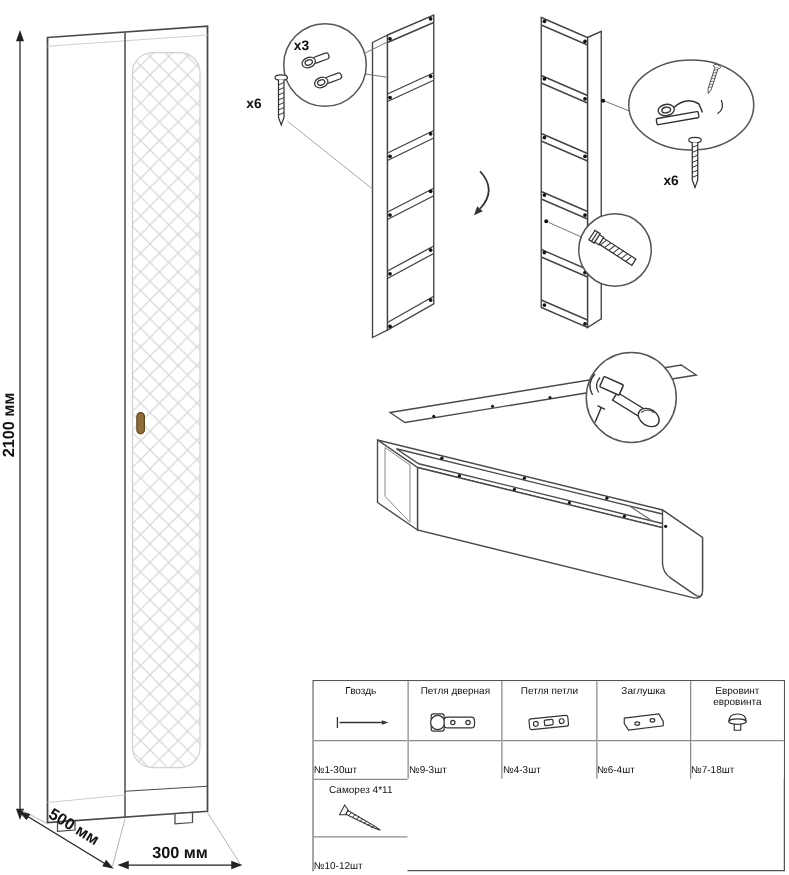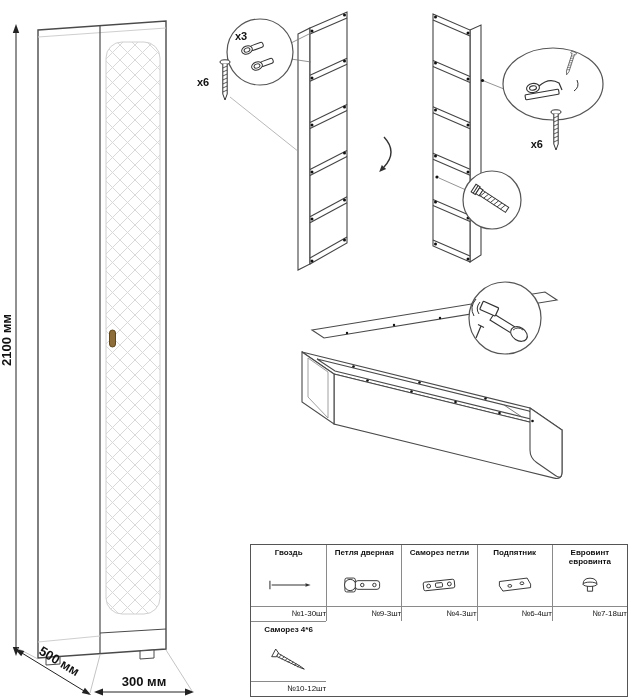--- a/index.html
+++ b/index.html
@@ -8,23 +8,23 @@
   .canvas{position:relative;width:631px;height:700px;background:#fff;overflow:hidden}
   .layer{position:absolute}
   svg{display:block}
   svg text{font-family:"Liberation Sans",sans-serif;fill:#111}
   .parts-table{position:absolute;left:250px;top:544px;width:378px;height:153px;
     display:grid;grid-template-columns:repeat(5,1fr);grid-template-rows:1fr 1fr;
     background:#fff;border:1.5px solid #555}
   .part-cell{border-left:1px solid #8a8a8a;border-top:1px solid #8a8a8a;display:flex;flex-direction:column;min-width:0;background:#fff}
   .part-cell:nth-child(-n+5){border-top:none}
   .part-cell:nth-child(5n+1){border-left:none}
-  .part-name{font-size:8px;font-weight:bold;text-align:center;padding:3px 2px 0;min-height:19px;line-height:1.15;color:#111}
+  .part-name{font-size:8px;font-weight:normal;text-align:center;padding:3px 2px 0;min-height:19px;line-height:1.15;color:#111}
   .part-icon{flex:1;display:flex;align-items:center;justify-content:center;overflow:hidden}
-  .part-qty{font-size:8px;text-align:right;border-top:1px solid #8a8a8a;padding:2px 0 3px;color:#111}
+  .part-qty{font-size:8px;text-align:left;border-top:1px solid #8a8a8a;padding:18px 0 3px;color:#111}
 </style>
 </head>
 <body>
 
 <div class="canvas">
 
   <svg class="layer" style="left:0;top:0" width="200" height="700" viewBox="0 0 200 700">
     <defs>
       <pattern id="quilt" width="15" height="15" patternUnits="userSpaceOnUse">
         <path d="M0 0 L15 15 M15 0 L0 15" stroke="#d9d9d9" stroke-width="1" fill="none"></path>
@@ -274,36 +274,36 @@
             <rect x="20" y="10" width="28" height="10" rx="3"></rect>
             <circle cx="28" cy="15" r="2"></circle>
             <circle cx="42" cy="15" r="2"></circle>
           </g>
         </svg>
       </div>
       <div class="part-qty">№9-3шт</div>
     </div>
 
     <div class="part-cell">
-      <div class="part-name">Саморез петли</div>
+      <div class="part-name">Петля петли</div>
       <div class="part-icon">
         <svg width="56" height="26" viewBox="0 0 60 30">
           <g transform="rotate(-6 30 15)" stroke="#333" fill="#fff" stroke-width="1.1">
             <rect x="12" y="10" width="36" height="10" rx="2"></rect>
             <circle cx="18" cy="15" r="2.2"></circle>
             <circle cx="42" cy="15" r="2.2"></circle>
             <rect x="26" y="12.5" width="8" height="5" rx="1"></rect>
           </g>
         </svg>
       </div>
       <div class="part-qty">№4-3шт</div>
     </div>
 
     <div class="part-cell">
-      <div class="part-name">Подпятник</div>
+      <div class="part-name">Заглушка</div>
       <div class="part-icon">
         <svg width="56" height="26" viewBox="0 0 60 30">
           <g stroke="#333" fill="#fff" stroke-width="1.1">
             <path d="M12 11 L44 7 L48 14 L48 18 L16 22 L12 16 Z"></path>
             <ellipse cx="24" cy="16" rx="2.2" ry="1.6"></ellipse>
             <ellipse cx="38" cy="13" rx="2.2" ry="1.6"></ellipse>
           </g>
         </svg>
       </div>
       <div class="part-qty">№6-4шт</div>
@@ -319,21 +319,21 @@
             <path d="M27 15 L27 21 L33 21 L33 15" fill="none"></path>
           </g>
         </svg>
       </div>
       <div class="part-qty">№7-18шт</div>
     </div>
 
 
 
     <div class="part-cell">
-      <div class="part-name">Саморез 4*6</div>
+      <div class="part-name">Саморез 4*11</div>
       <div class="part-icon">
         <svg width="56" height="26" viewBox="0 0 60 30">
           <g transform="rotate(28 30 15)" stroke="#333" fill="#fff" stroke-width="1">
             <path d="M10 10 L15 12.5 L15 17.5 L10 20 Z"></path>
             <path d="M15 13 L44 14.2 L50 15 L44 15.8 L15 17 Z"></path>
             <path d="M19 13 l-1.5 4 M23 13 l-1.5 4 M27 13.2 l-1.5 3.8 M31 13.4 l-1.5 3.6 M35 13.5 l-1.5 3.4 M39 13.7 l-1.5 3.2 M43 13.8 l-1.5 3" stroke-width="0.8" fill="none"></path>
           </g>
         </svg>
       </div>
       <div class="part-qty">№10-12шт</div>

